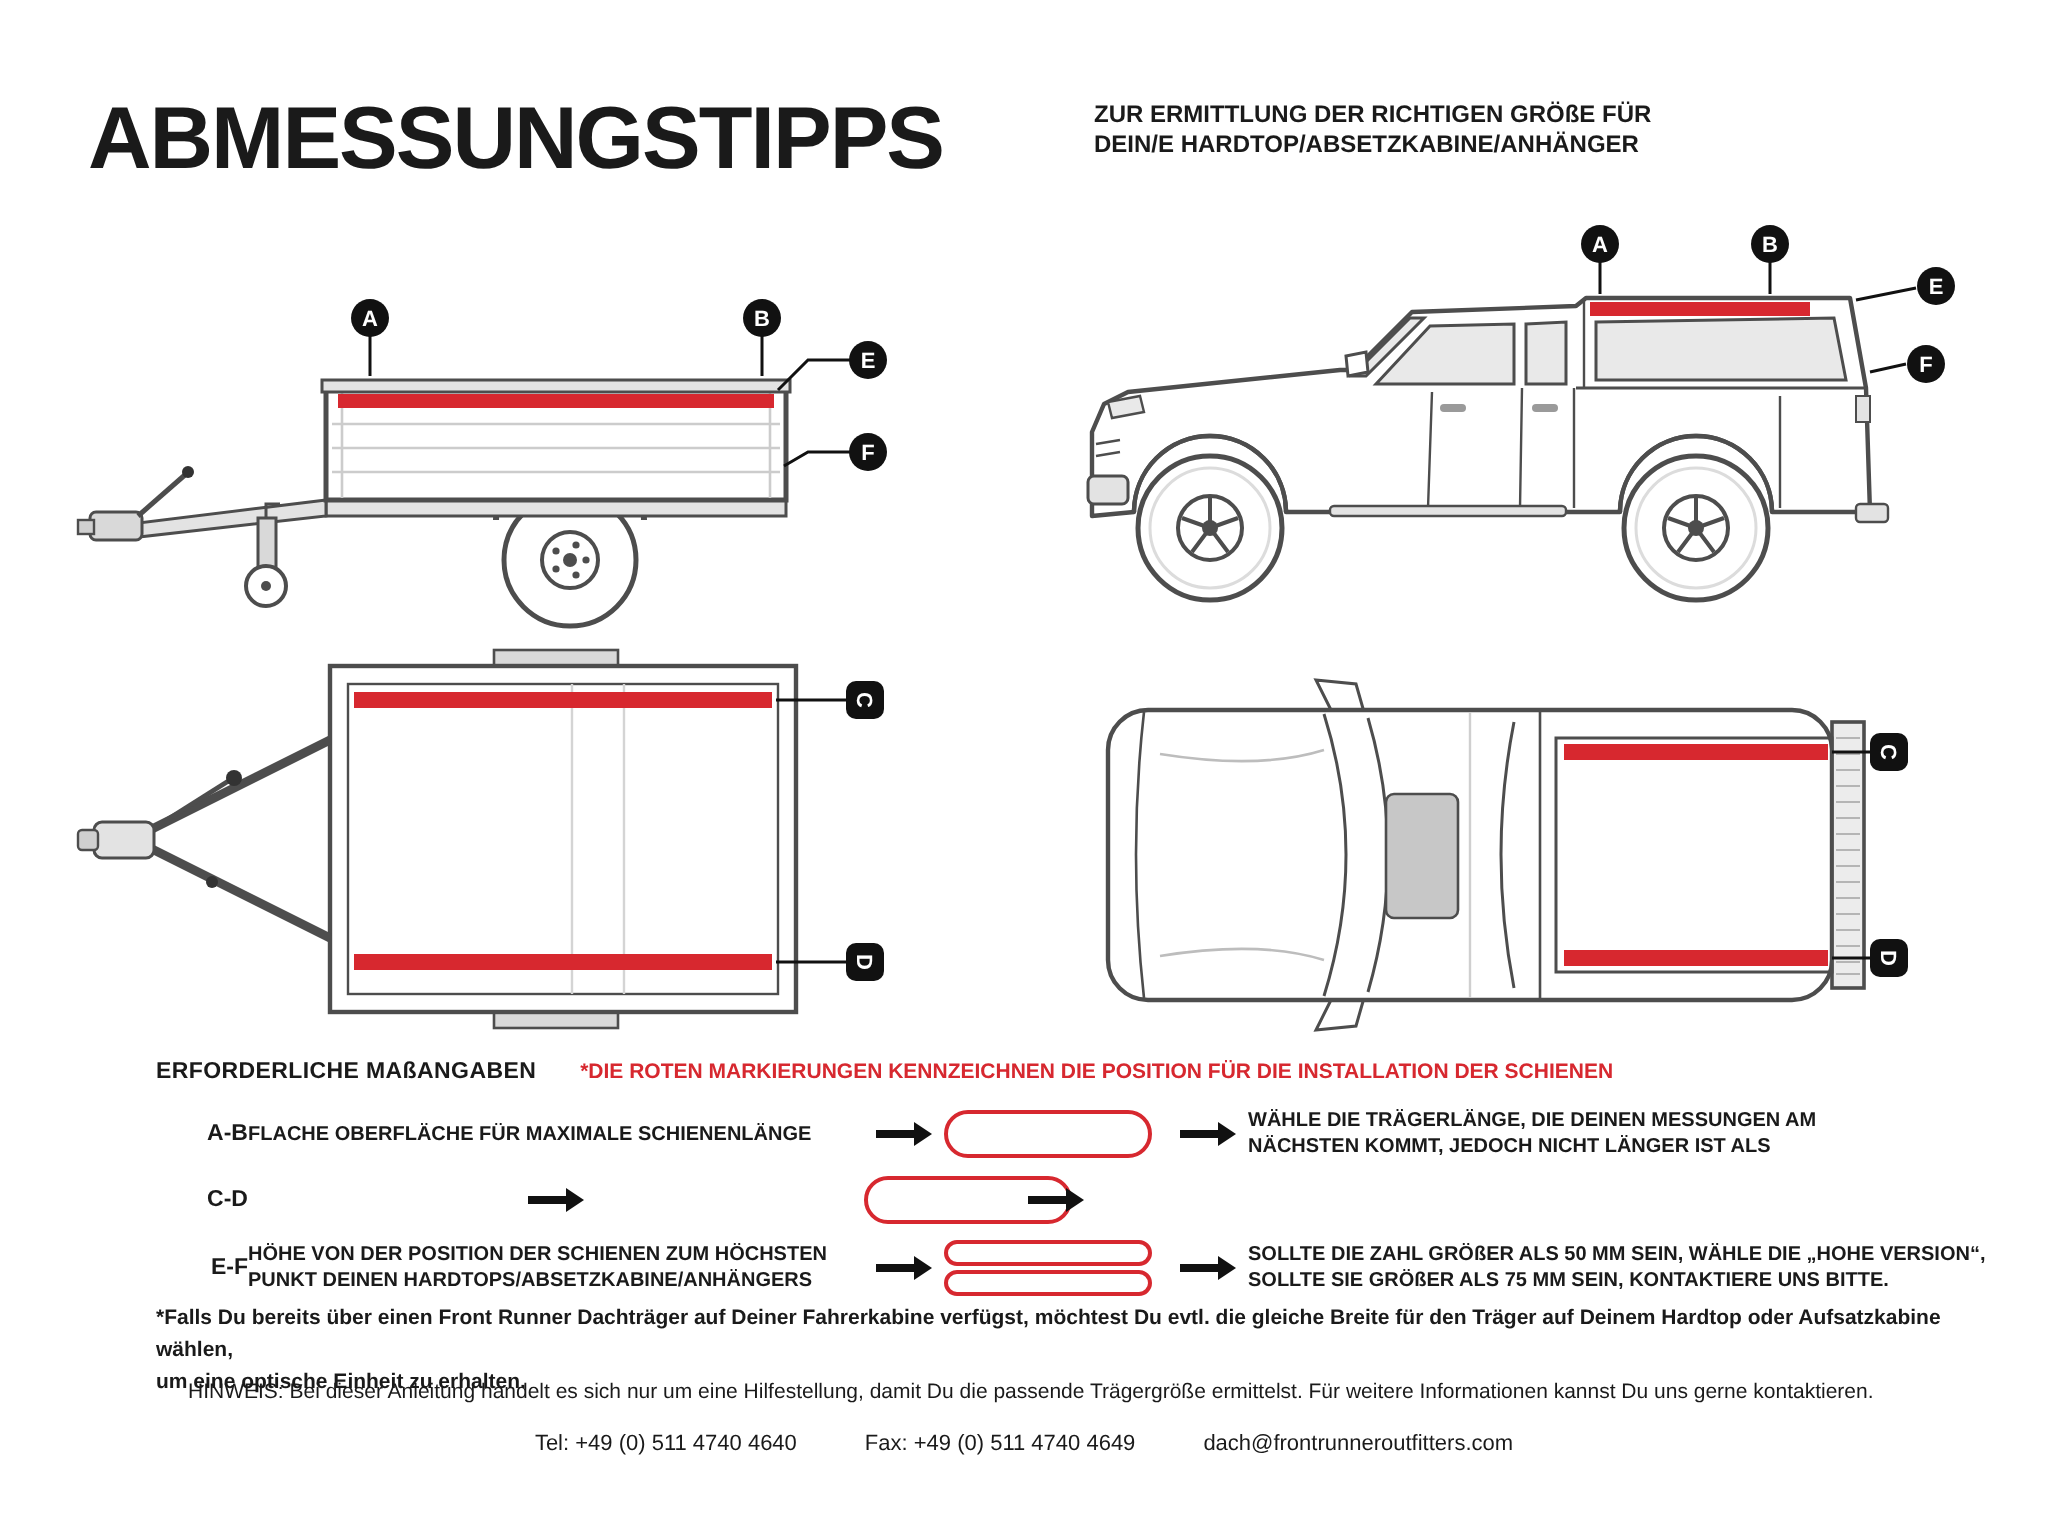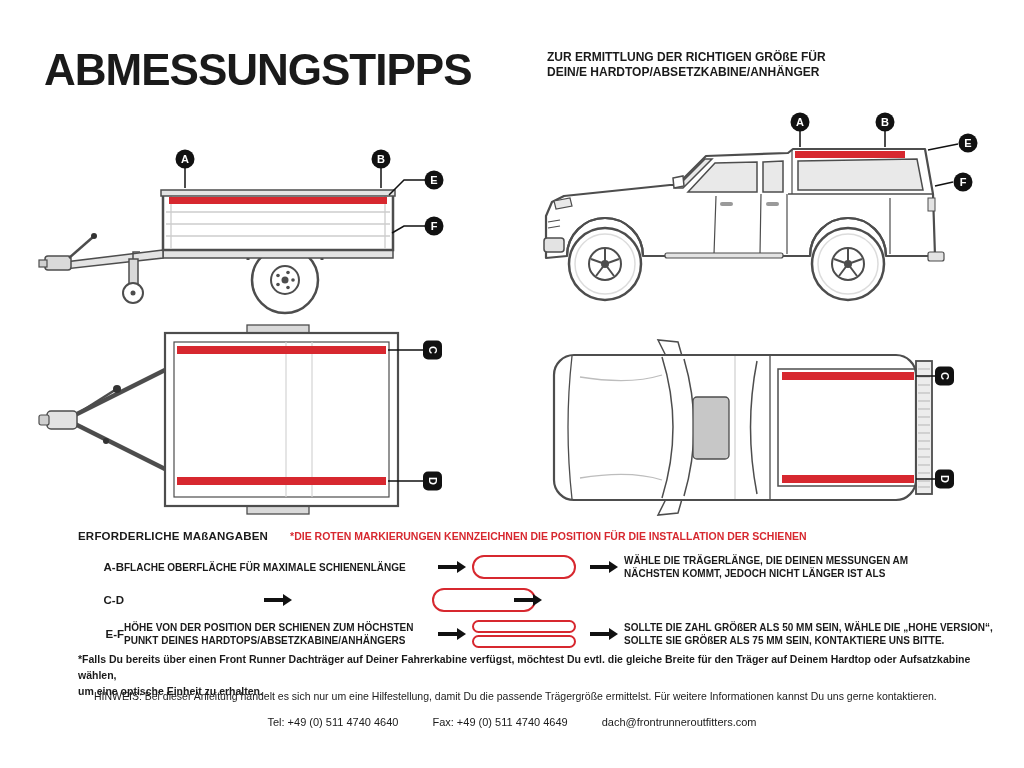--- a/index.html
+++ b/index.html
@@ -258,21 +258,21 @@
   <div class="meas-row">
     <span class="mid">C-D</span>
     <span class="arrow"></span>
     <span class="pill"></span>
     <span class="arrow"></span>
   </div>
 
   <div class="meas-row">
     <span class="mid">E-F</span>
     <span class="mdesc">HÖHE VON DER POSITION DER SCHIENEN ZUM HÖCHSTEN
-PUNKT DEINES HARDTOPS/ABSETZKABINE/ANHÄNGERS</span>
+PUNKT DEINEN HARDTOPS/ABSETZKABINE/ANHÄNGERS</span>
     <span class="arrow"></span>
     <span class="pill-pair">
       <span class="pill-thin"></span>
       <span class="pill-thin"></span>
     </span>
     <span class="arrow"></span>
     <span class="mres">SOLLTE DIE ZAHL GRÖßER ALS 50 MM SEIN, WÄHLE DIE „HOHE VERSION“,
 SOLLTE SIE GRÖßER ALS 75 MM SEIN, KONTAKTIERE UNS BITTE.</span>
   </div>
 </div>

